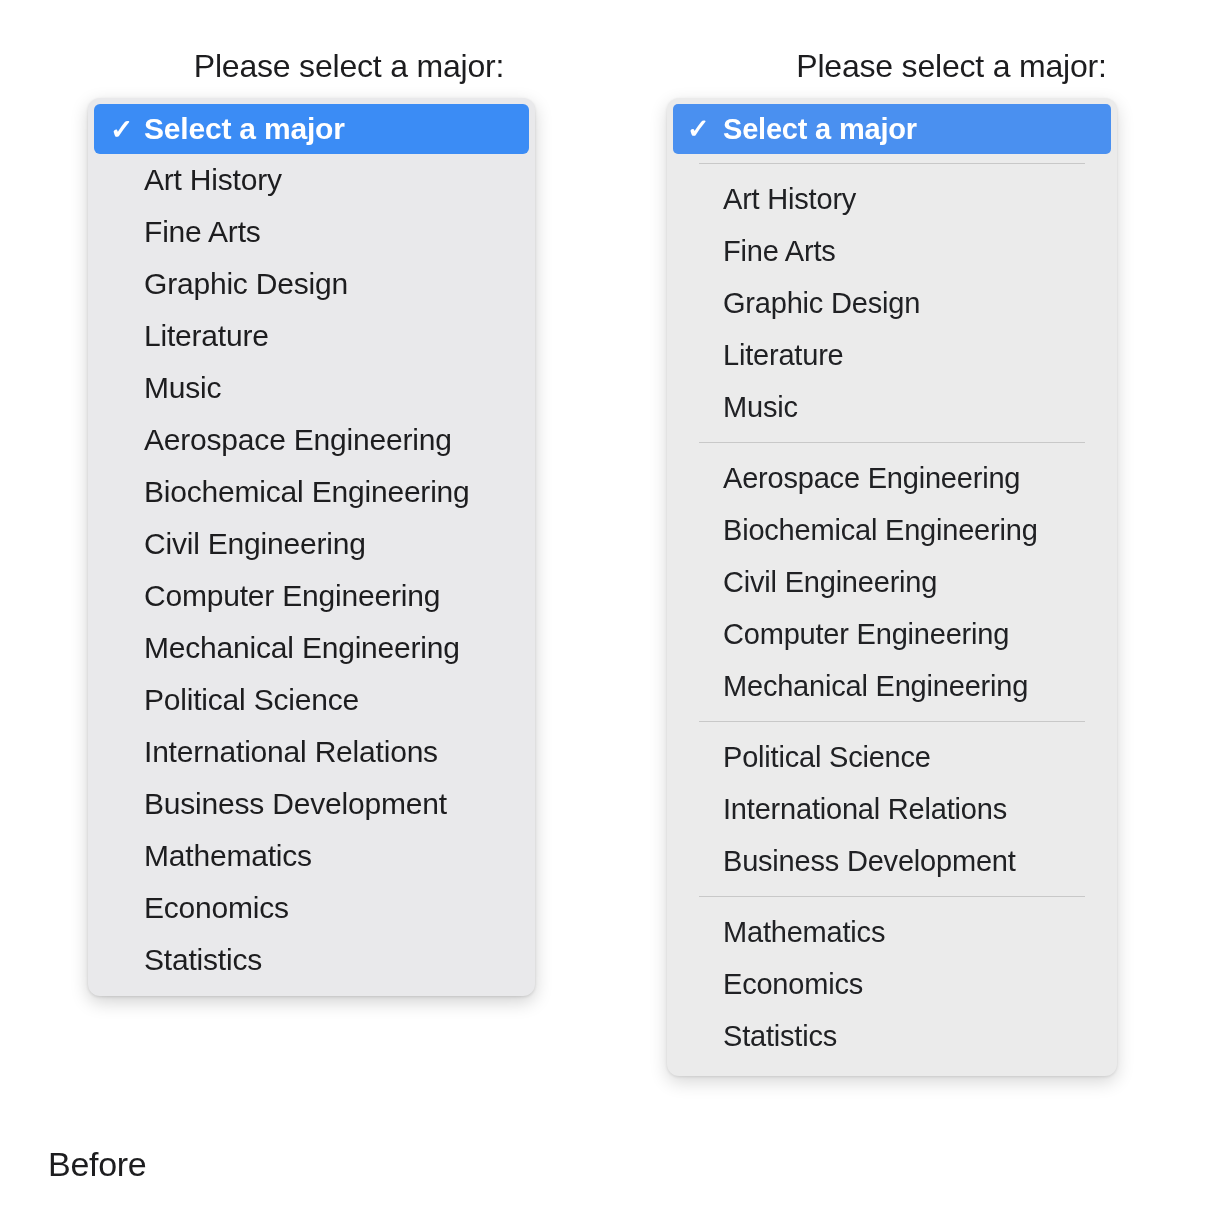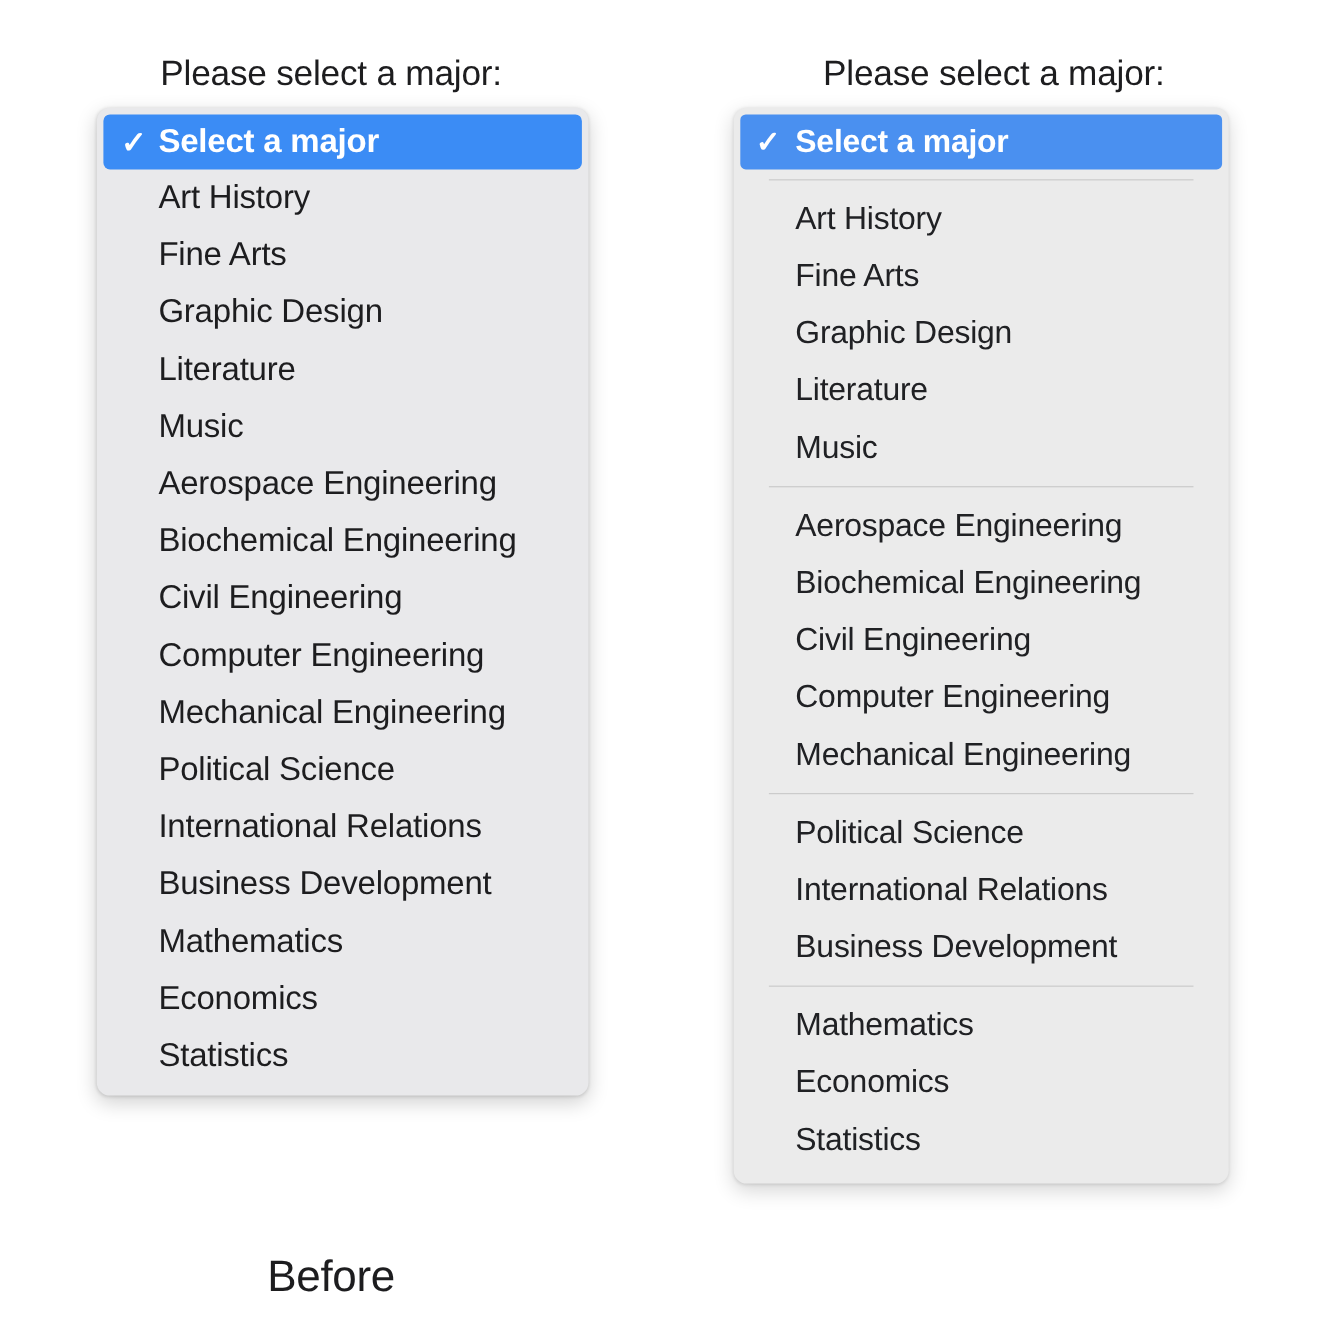--- a/index.html
+++ b/index.html
@@ -16,20 +16,21 @@
     position: relative;
     width: 1205px;
     height: 1222px;
     background: #ffffff;
     overflow: hidden;
   }
   .panel {
     position: absolute;
     top: 0;
     height: 1222px;
+    padding-left: 48px;
   }
   .panel-left  { left: 0px;   width: 602px; }
   .panel-right { left: 602px; width: 603px; }
 
   .prompt {
     position: absolute;
     top: 48px;
     width: 100%;
     text-align: center;
     font-size: 32px;
@@ -118,22 +119,21 @@
   .popup-chrome .sep {
     height: 1px;
     background: #c8c8c8;
     margin: 9px 32px 9px 32px;
   }
 
   .caption {
     position: absolute;
     bottom: 38px;
     width: 100%;
-    text-align: center;
-    font-size: 40px;
+    font-size: 34px;
     color: #1d1d1f;
     letter-spacing: -0.3px;
   }
 </style>
 </head>
 <body>
 
 <div class="stage">
 
   <div class="panel panel-left">

